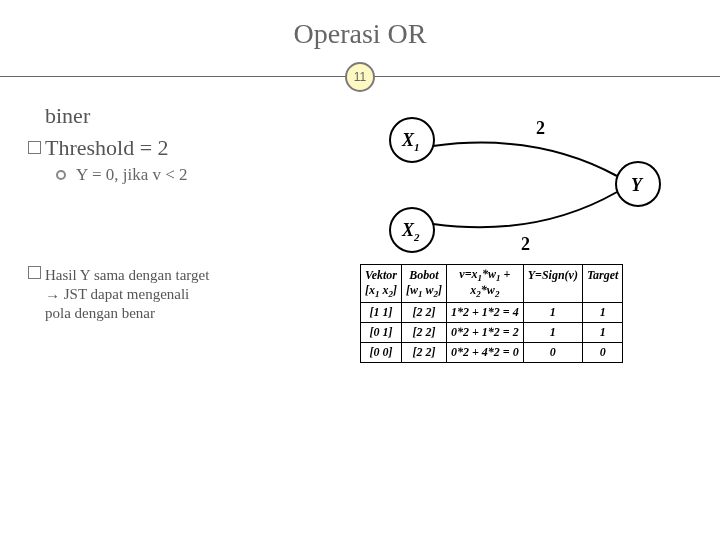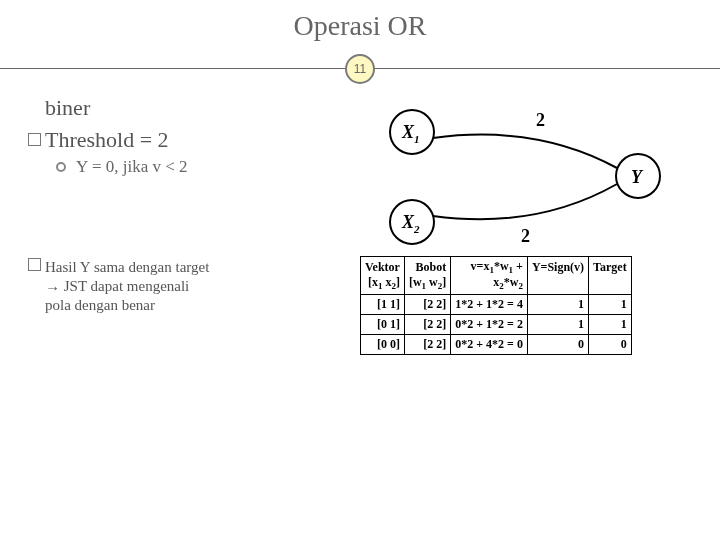--- a/index.html
+++ b/index.html
@@ -9,21 +9,21 @@
     background: #fff;
     font-family: Georgia, 'Times New Roman', serif;
     color: #555;
     position: relative;
     overflow: hidden;
   }
   .slide {
     width: 720px;
     height: 540px;
     position: relative;
-    padding: 10px 28px 0 28px;
+    padding: 18px 28px 0 28px;
   }
   .title {
     text-align: center;
     font-size: 28px;
     font-weight: normal;
     color: #666;
     margin-bottom: 10px;
   }
   .rule-wrap {
     position: relative;
@@ -124,24 +124,25 @@
   }
   table.data {
     border-collapse: collapse;
     font-family: 'Times New Roman', serif;
     font-size: 12px;
     color: #000;
   }
   table.data th, table.data td {
     border: 1px solid #000;
     padding: 2px 4px;
-    text-align: right;
+    text-align: center;
     font-weight: bold;
     white-space: nowrap;
     background: #fff;
+    font-style: italic;
   }
   table.data th {
     font-weight: bold;
   }
   .sub { font-size: 9px; vertical-align: sub; }
   .node {
     fill: #fff;
     stroke: #000;
     stroke-width: 2;
   }

